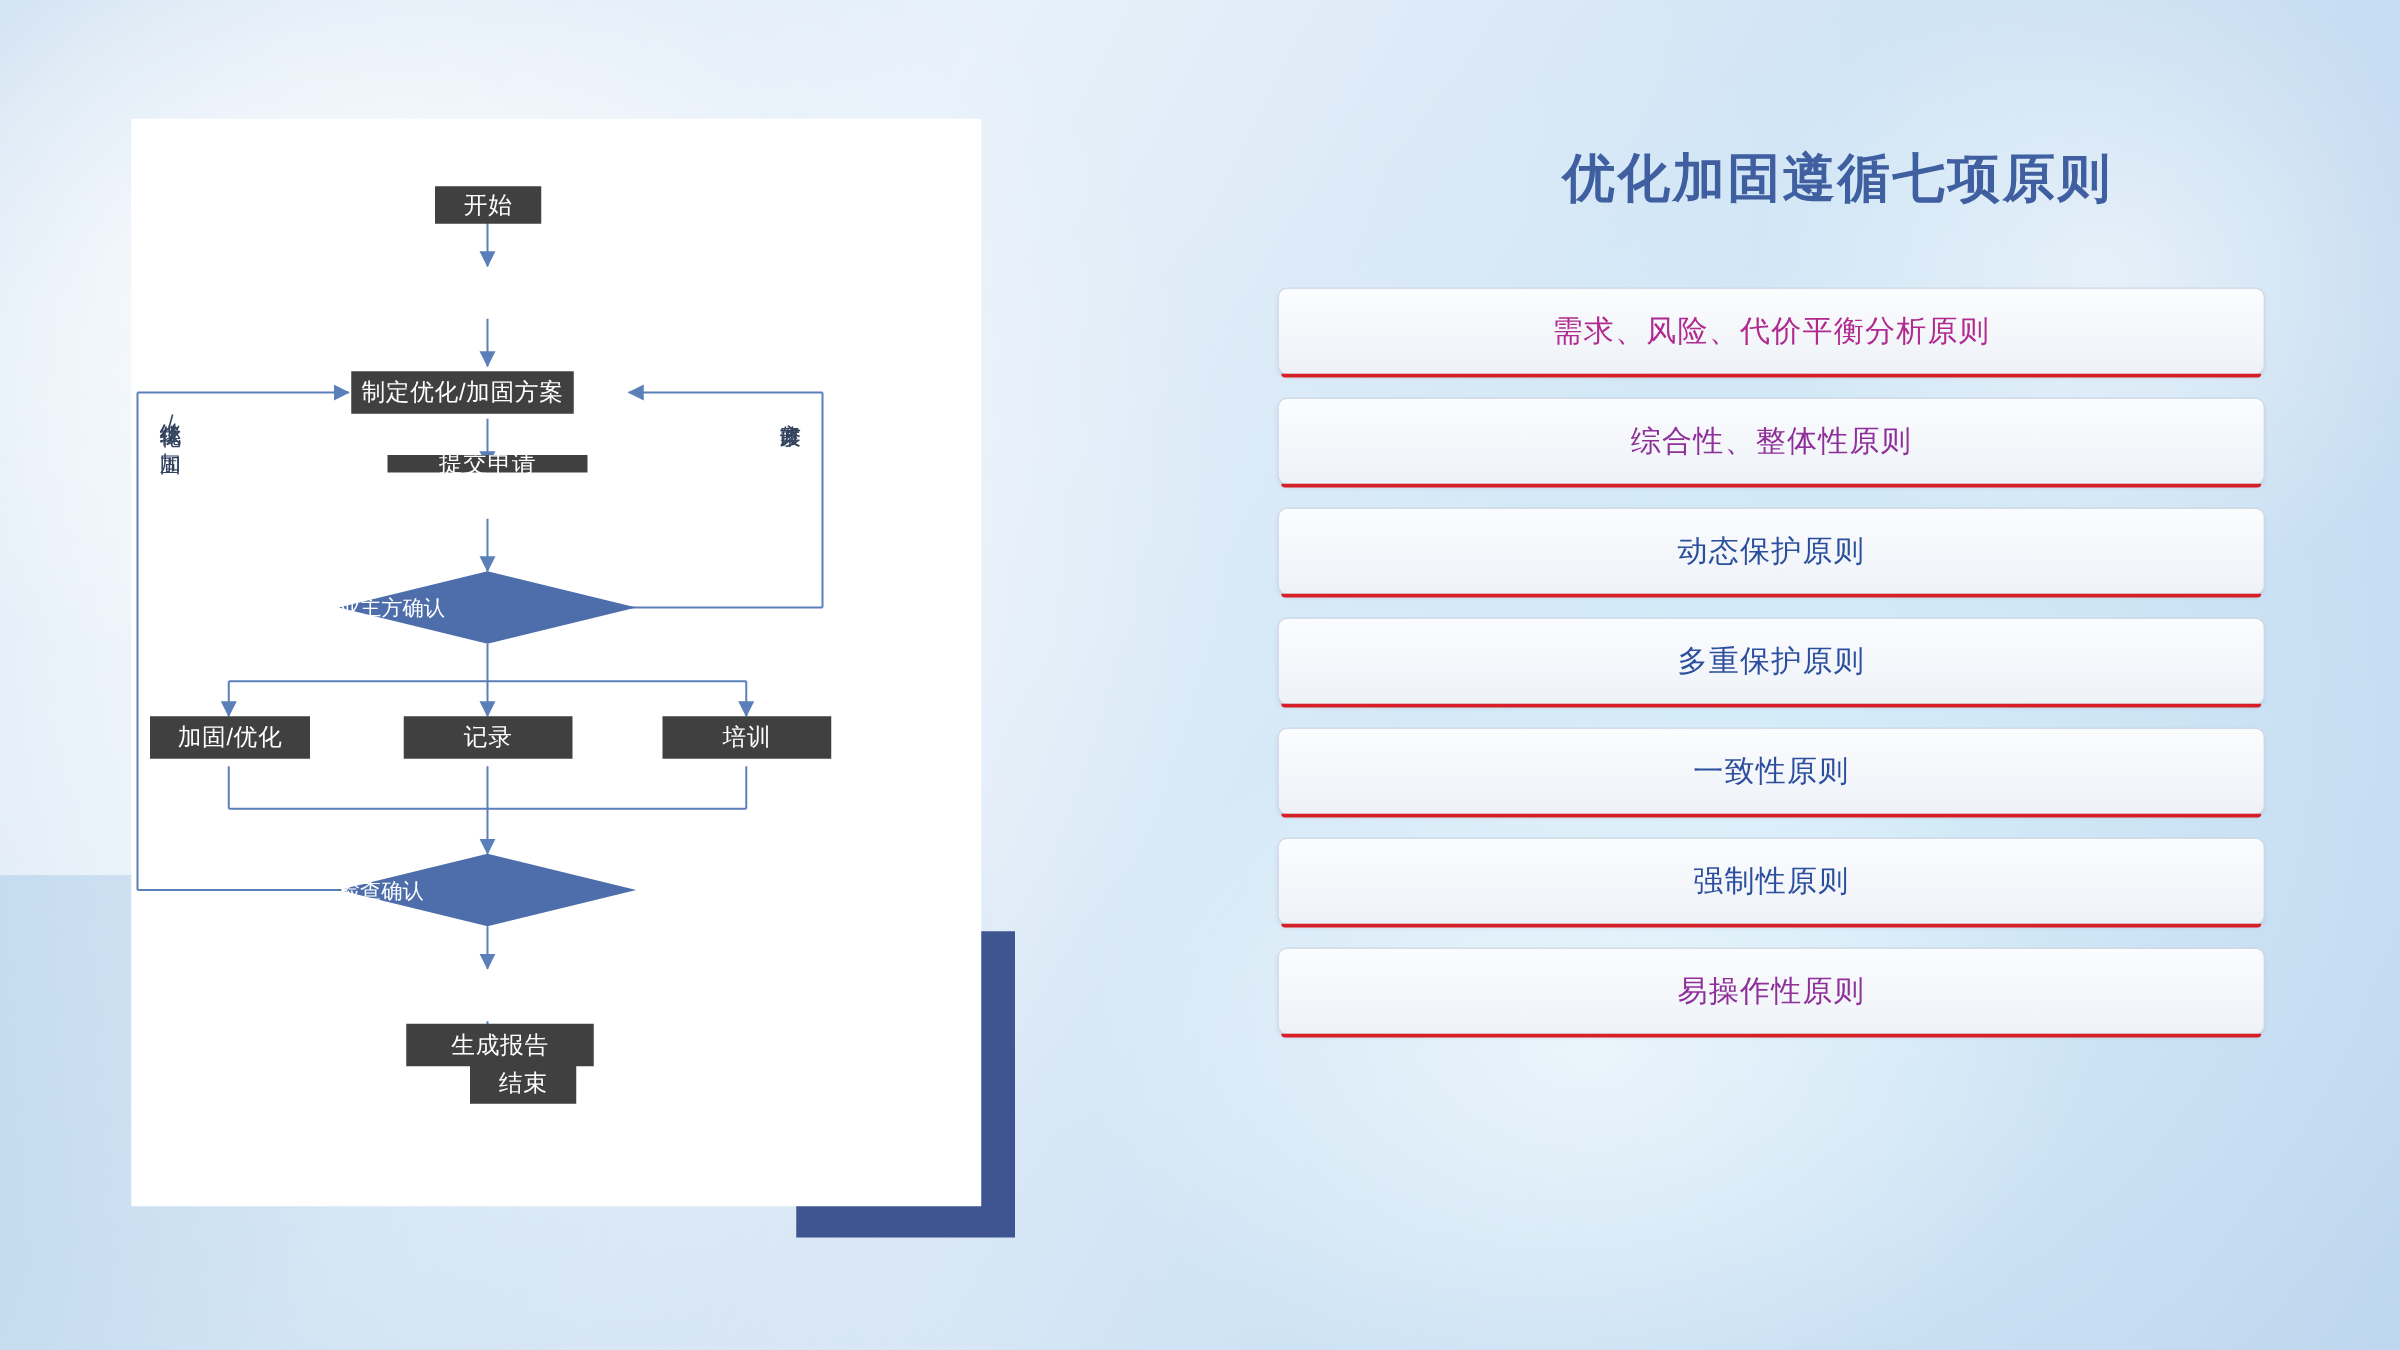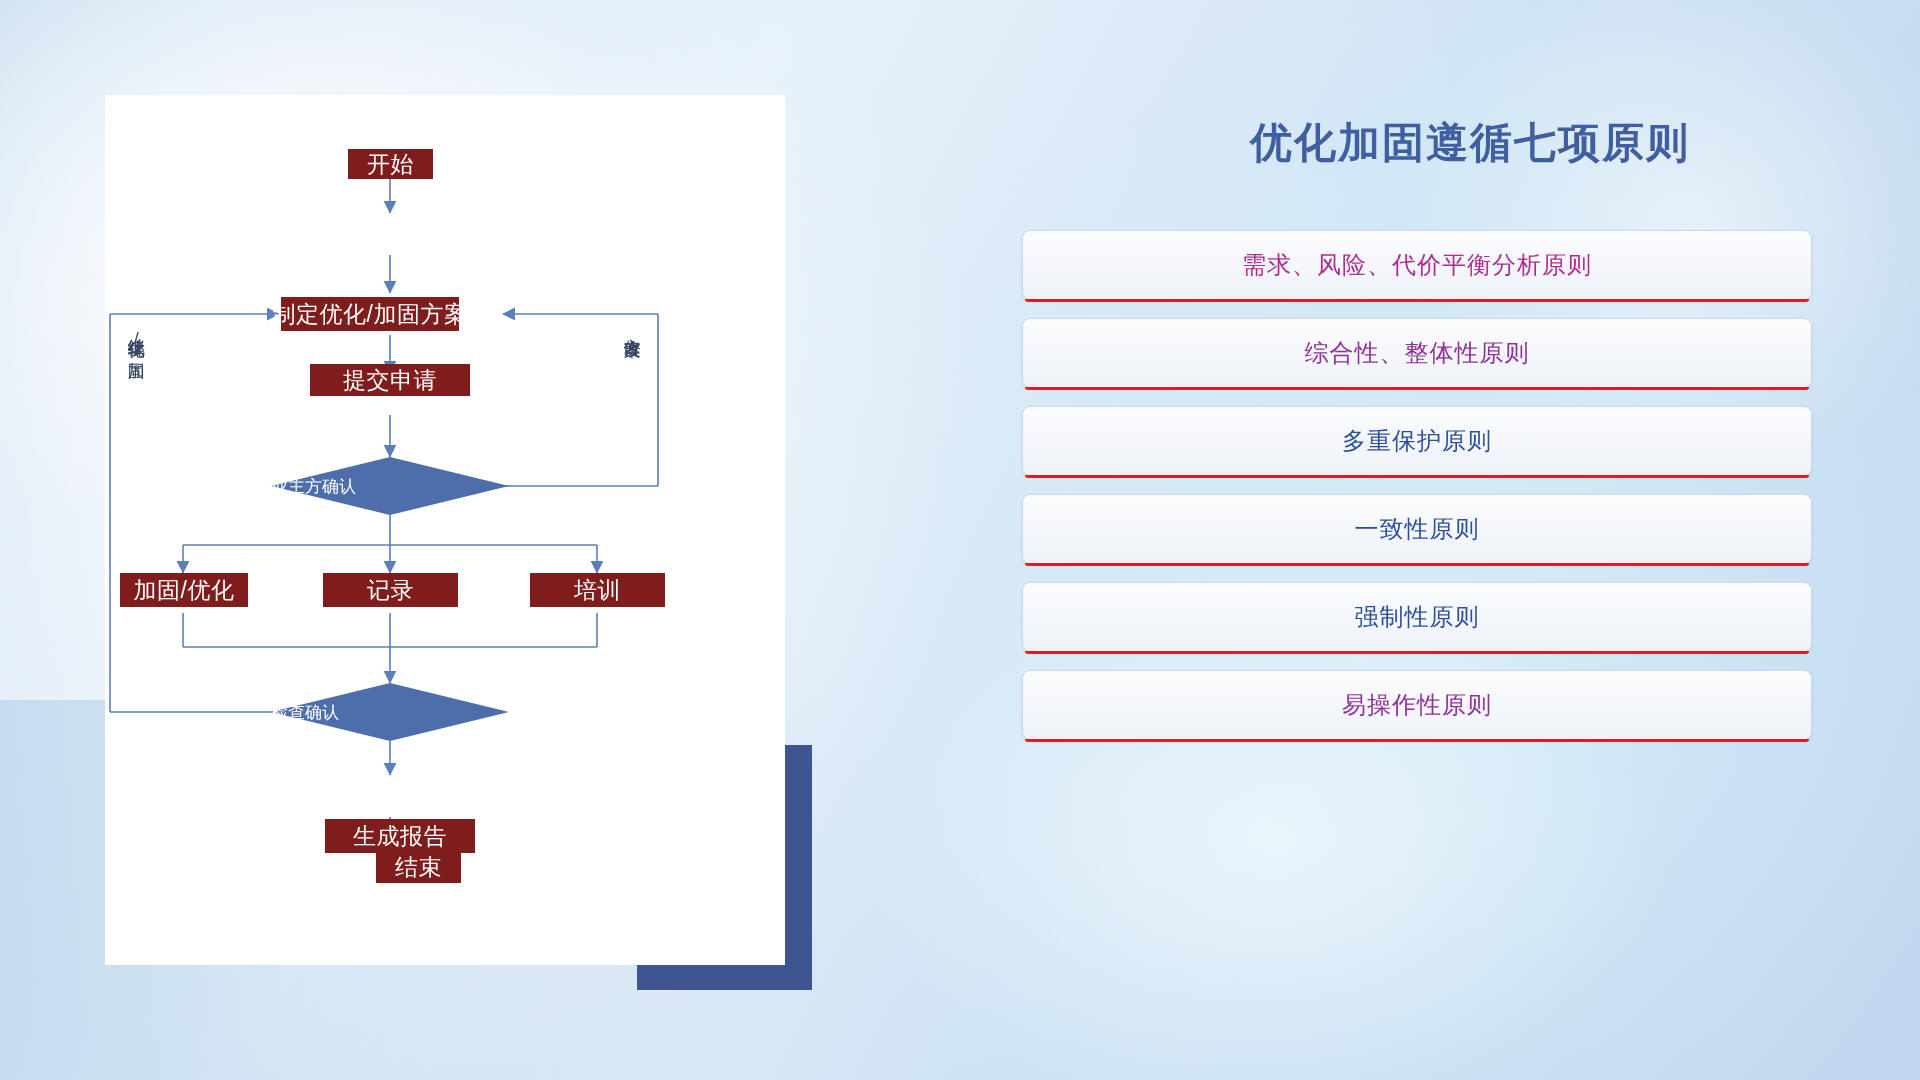--- a/index.html
+++ b/index.html
@@ -58,23 +58,23 @@
     background: #ffffff;
   }
   #flow-svg {
     position: absolute;
     left: 0; top: 0;
     width: 680px;
     height: 870px;
   }
   .nodebox {
     position: absolute;
-    background: #7f1d1d;
+    background: #404040;
     color: #ffffff;
-    font-size: 23px;
+    font-size: 19px;
     display: flex;
     align-items: center;
     justify-content: center;
     white-space: nowrap;
     letter-spacing: 0.5px;
   }
   .diamond-label {
     position: absolute;
     color: #ffffff;
     font-size: 17px;
@@ -202,21 +202,21 @@
 
   <div class="nodebox" style="left:243px; top:54px; width:85px; height:30px;">
     <span>开始</span>
   </div>
 
 
   <div class="nodebox" style="left:176px; top:202px; width:178px; height:34px;">
     <span>制定优化/加固方案</span>
   </div>
 
-  <div class="nodebox" style="left:205px; top:269px; width:160px; height:32px;">
+  <div class="nodebox" style="left:205px; top:269px; width:160px; height:14px;">
     <span>提交申请</span>
   </div>
 
   <div class="diamond-label" style="left:166px; top:376px; width:238px; height:30px;">
     <span>业主方确认</span>
   </div>
 
   <div class="nodebox" style="left:15px; top:478px; width:128px; height:34px;">
     <span>加固/优化</span>
   </div>
@@ -253,20 +253,23 @@
 <div id="right-title">优化加固遵循七项原则</div>
 
 <div id="principles">
   <div class="pill c-magenta">
     <span>需求、风险、代价平衡分析原则</span>
   </div>
   <div class="pill c-purple">
     <span>综合性、整体性原则</span>
   </div>
   <div class="pill c-blue">
+    <span>动态保护原则</span>
+  </div>
+  <div class="pill c-blue">
     <span>多重保护原则</span>
   </div>
   <div class="pill c-blue">
     <span>一致性原则</span>
   </div>
   <div class="pill c-blue">
     <span>强制性原则</span>
   </div>
   <div class="pill c-purple">
     <span>易操作性原则</span>

